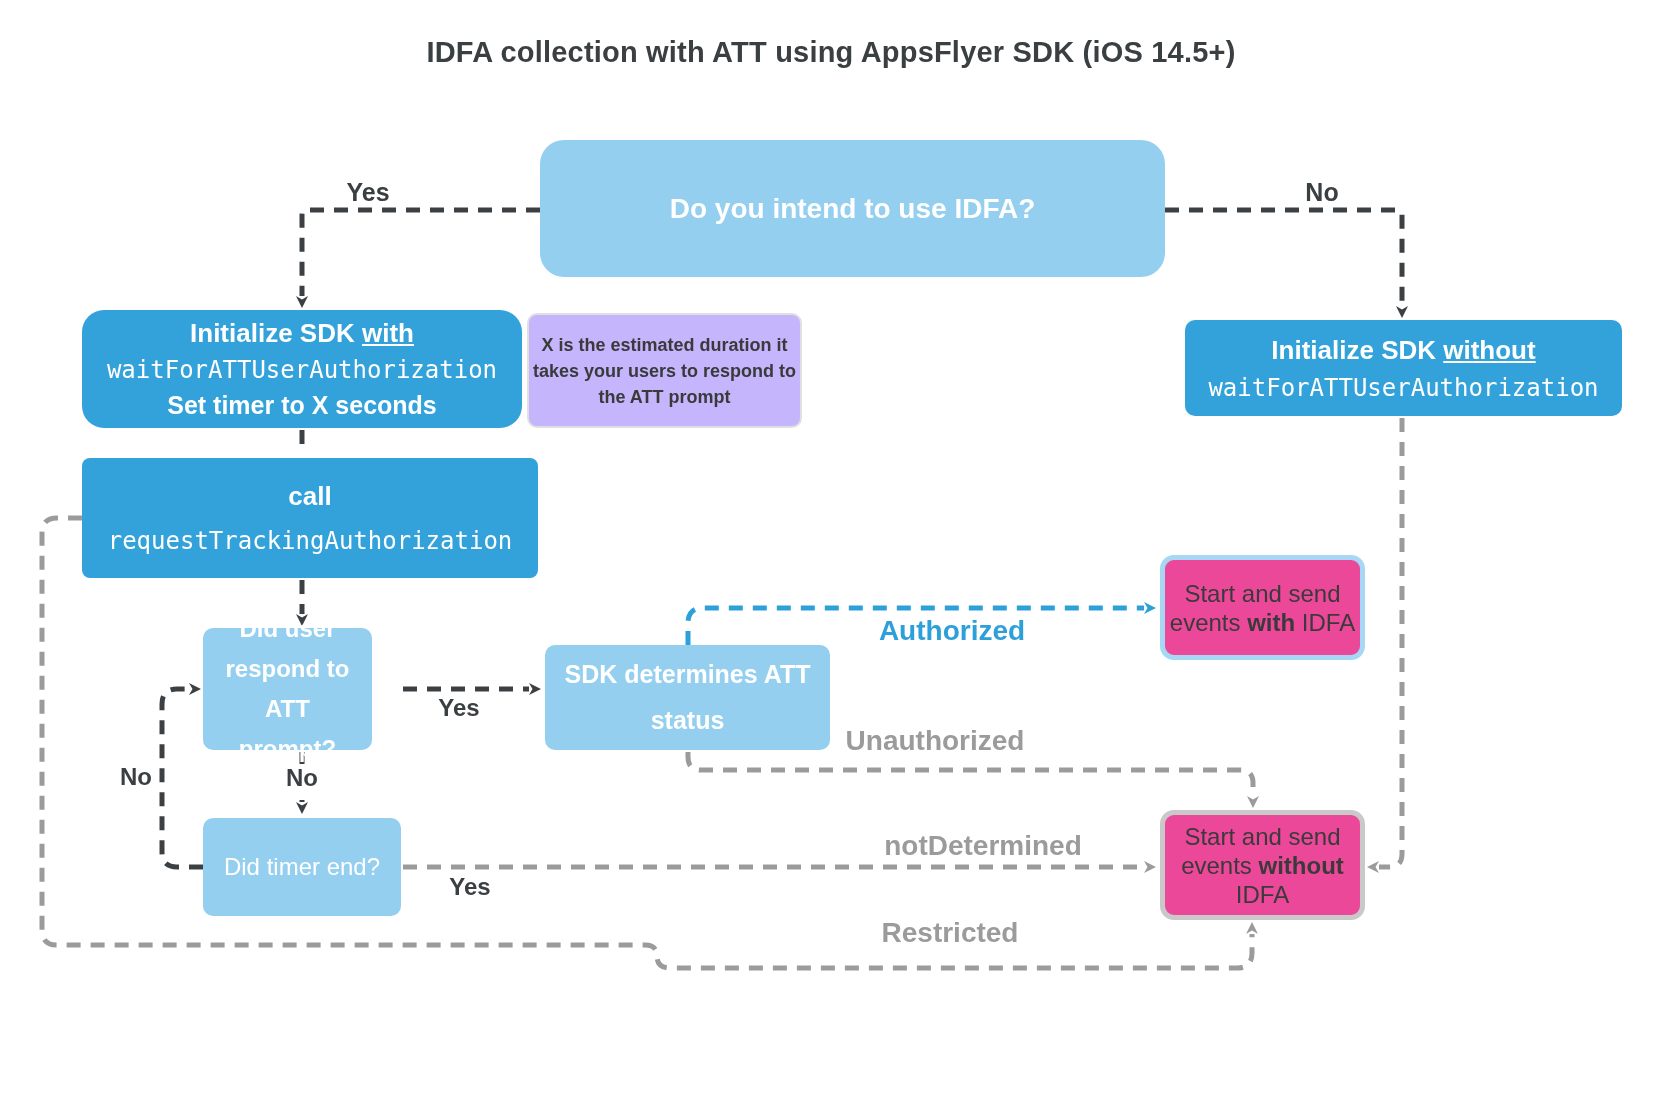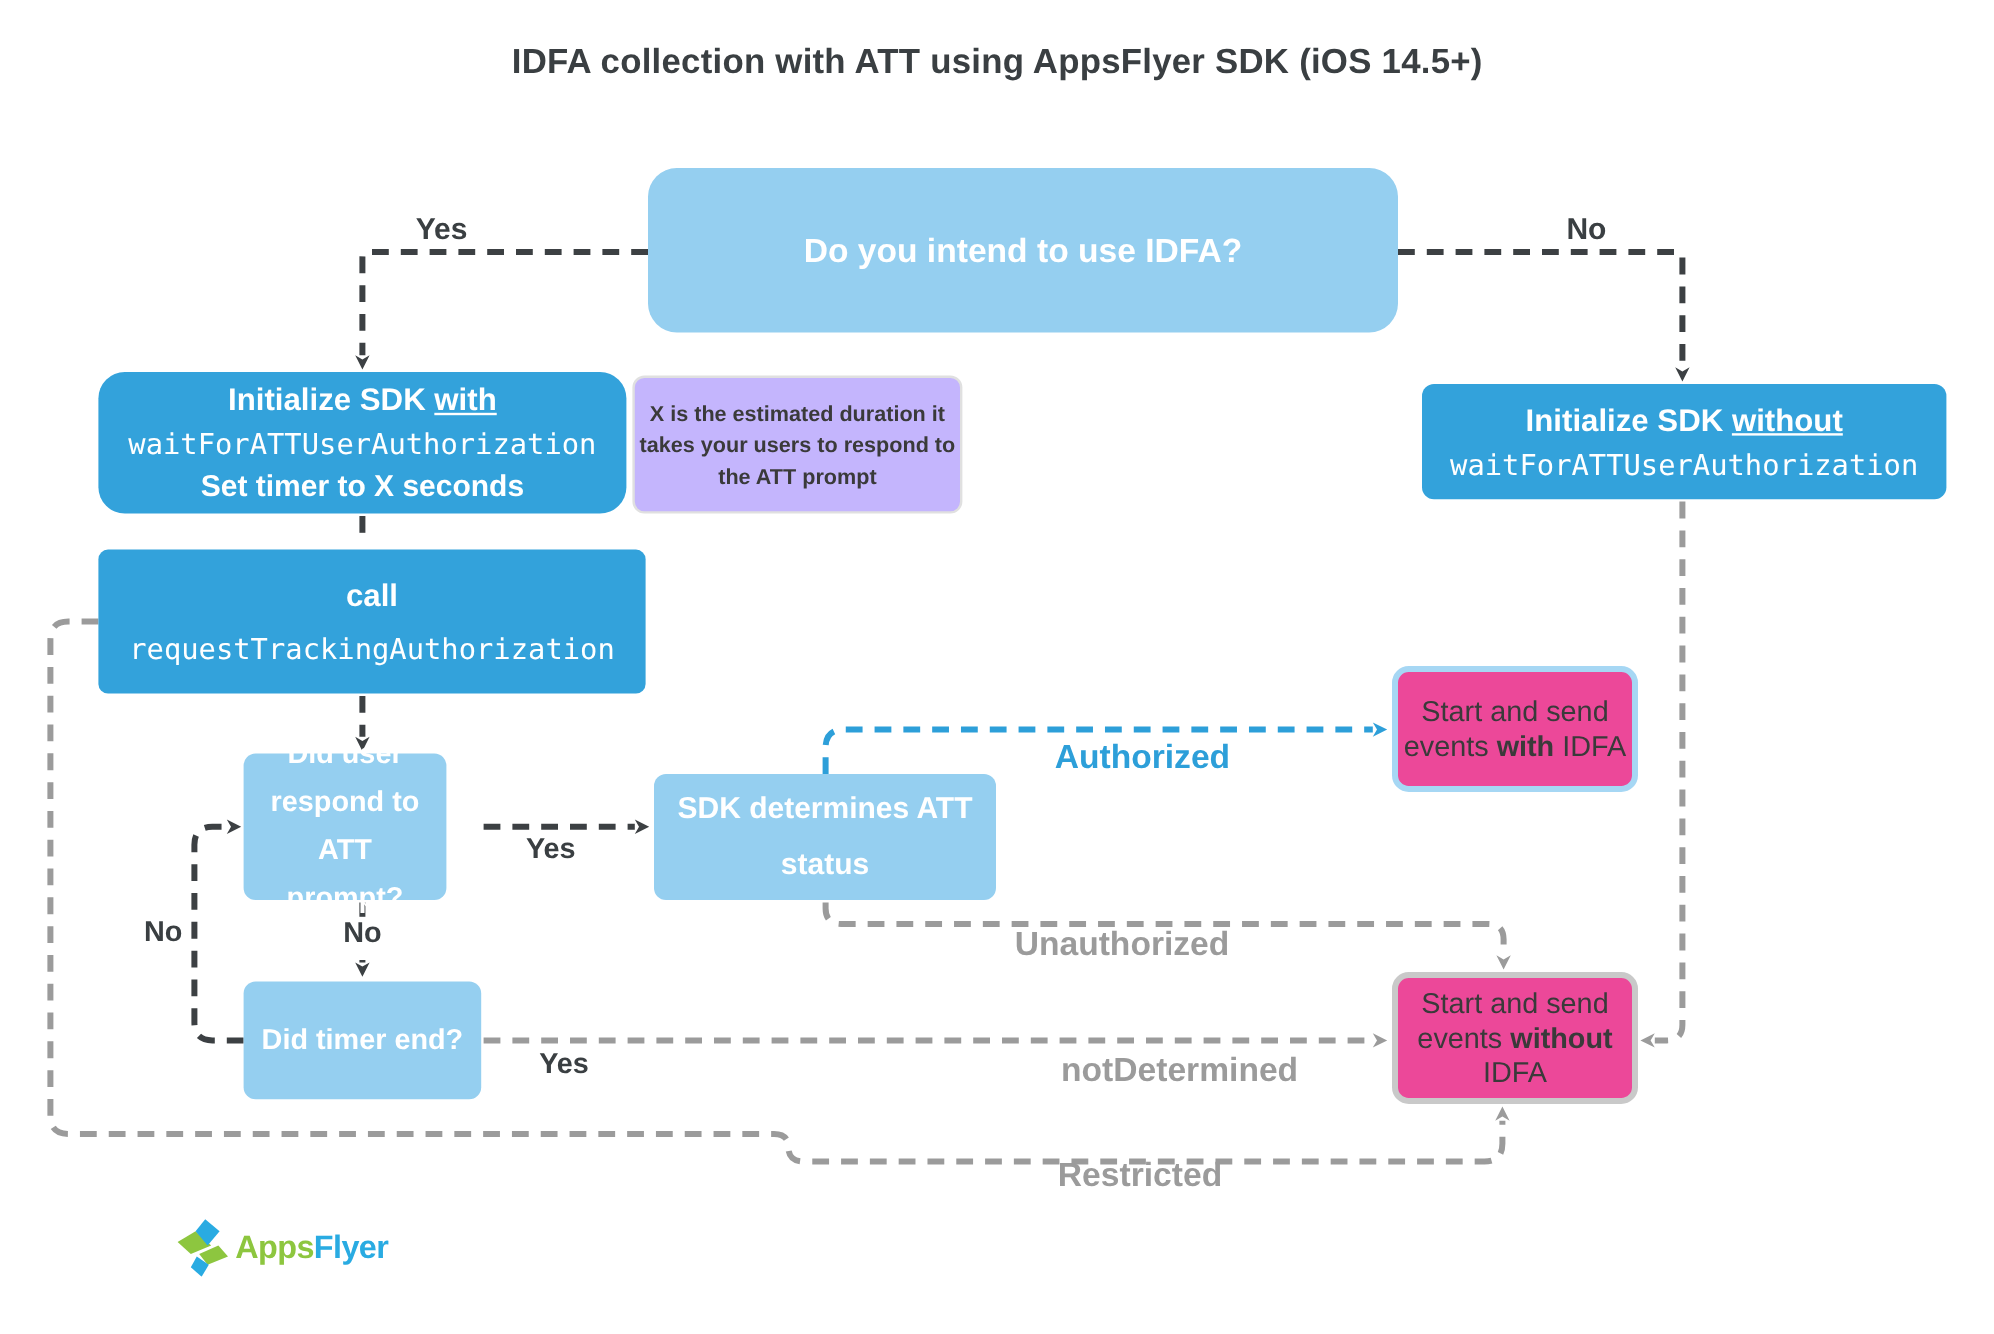--- a/index.html
+++ b/index.html
@@ -29,31 +29,31 @@
   .init-with{left:82px;top:310px;width:440px;height:118px;gap:7px;font-size:26px;border-radius:22px;}
   .init-with .sub{font-size:25px;}
   .note{
     left:527px;top:313px;width:275px;height:115px;background:#c4b5fd;border:2px solid #e0e0e0;
     border-radius:10px;color:#3a3a3a;font-size:18px;font-weight:bold;line-height:26px;
   }
   .init-without{left:1185px;top:320px;width:437px;height:96px;gap:8px;font-size:26px;border-radius:10px;}
   .call{left:82px;top:458px;width:456px;height:120px;gap:15px;font-size:26px;border-radius:8px;}
   .did-user{left:203px;top:628px;width:169px;height:122px;font-size:24px;font-weight:bold;line-height:40px;border-radius:10px;}
   .sdk{left:545px;top:645px;width:285px;height:105px;gap:17px;font-size:25px;font-weight:bold;border-radius:10px;}
-  .did-timer{left:203px;top:818px;width:198px;height:98px;font-size:24px;font-weight:bold;border-radius:10px;}
+  .did-timer{left:203px;top:818px;width:198px;height:98px;font-size:24px;font-weight:normal;border-radius:10px;}
   .outcome{
     background:#ec4899;color:#3a3a3a;font-size:24px;line-height:29px;border-radius:14px;font-weight:normal;
   }
   .with-idfa{left:1160px;top:555px;width:205px;height:105px;border:5px solid #a6d7f4;}
   .without-idfa{left:1160px;top:810px;width:205px;height:110px;border:5px solid #c9c9c9;}
   .elabel{
     position:absolute;transform:translate(-50%,-50%);font-weight:bold;white-space:nowrap;
   }
   .elabel.dk{color:#3a3f42;font-size:25px;}
-  .elabel.gy{color:#9b9b9b;font-size:28px;margin-top:46px;}
+  .elabel.gy{color:#9b9b9b;font-size:28px;}
   .elabel.bl{color:#2d9fd9;font-size:28px;}
   .elabel.bgw{background:#ffffff;padding:0 5px;}
   .logo{position:absolute;left:146px;top:1014px;display:flex;align-items:center;gap:4px;}
   .logo-text{font-size:27px;font-weight:bold;letter-spacing:-0.5px;}
 </style>
 </head>
 <body>
 
 <div class="canvas">
 
@@ -141,23 +141,14 @@
   <div class="elabel dk" style="left:1322px;top:192px;">No</div>
   <div class="elabel dk" style="left:459px;top:708px;font-size:24px;">Yes</div>
   <div class="elabel dk bgw" style="left:302px;top:778px;font-size:24px;">No</div>
   <div class="elabel dk" style="left:136px;top:777px;font-size:24px;">No</div>
   <div class="elabel dk" style="left:470px;top:887px;font-size:24px;">Yes</div>
   <div class="elabel bl" style="left:952px;top:631px;">Authorized</div>
   <div class="elabel gy" style="left:935px;top:741px;">Unauthorized</div>
   <div class="elabel gy" style="left:983px;top:846px;">notDetermined</div>
   <div class="elabel gy" style="left:950px;top:933px;">Restricted</div>
 
-  <div class="logo">
-    <svg width="46" height="50" viewBox="0 0 46 50">
-      <path d="M2,21 L17,12 L30,24 L13,31 Z" fill="#8dc63f"></path>
-      <path d="M25,2 L37,12 L27,24 L17,12 Z" fill="#29abe2"></path>
-      <path d="M20,31 L36,24 L44,33 L27,40 Z" fill="#8dc63f"></path>
-      <path d="M18,33 L28,40 L22,50 L13,42 Z" fill="#29abe2"></path>
-    </svg>
-    <div class="logo-text"><span style="color:#8dc63f;">Apps</span><span style="color:#29abe2;">Flyer</span></div>
-  </div>
 
 </div>
 
 </body></html>

